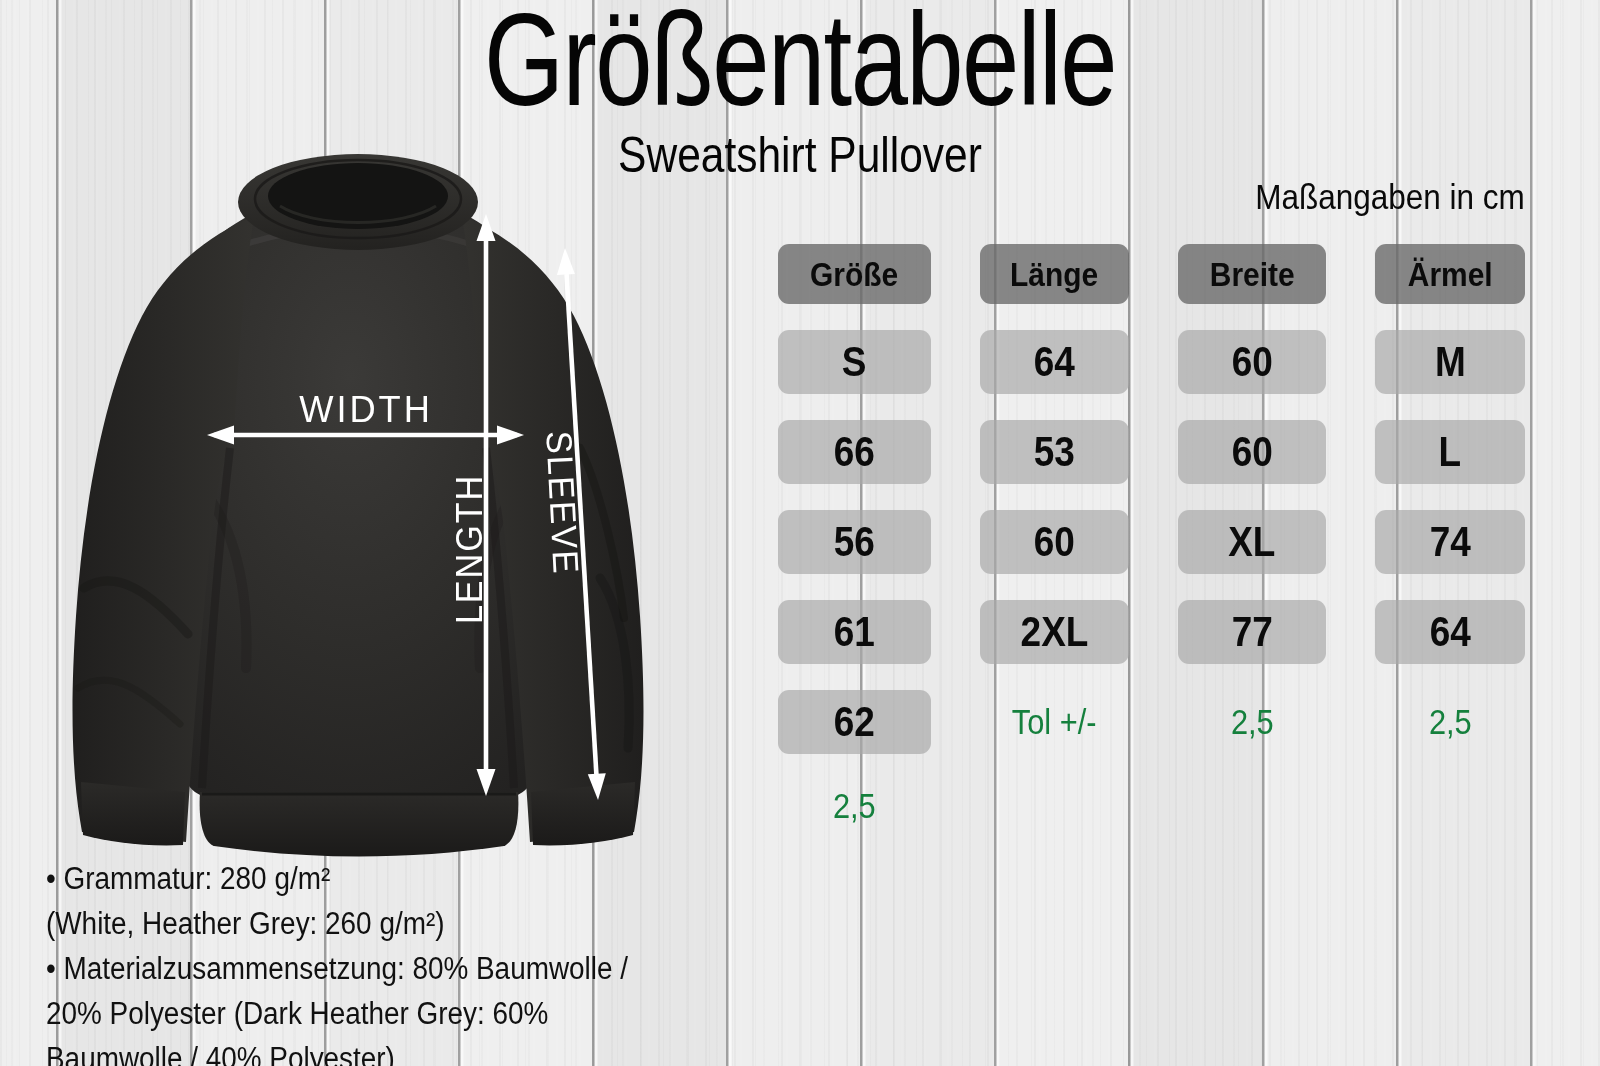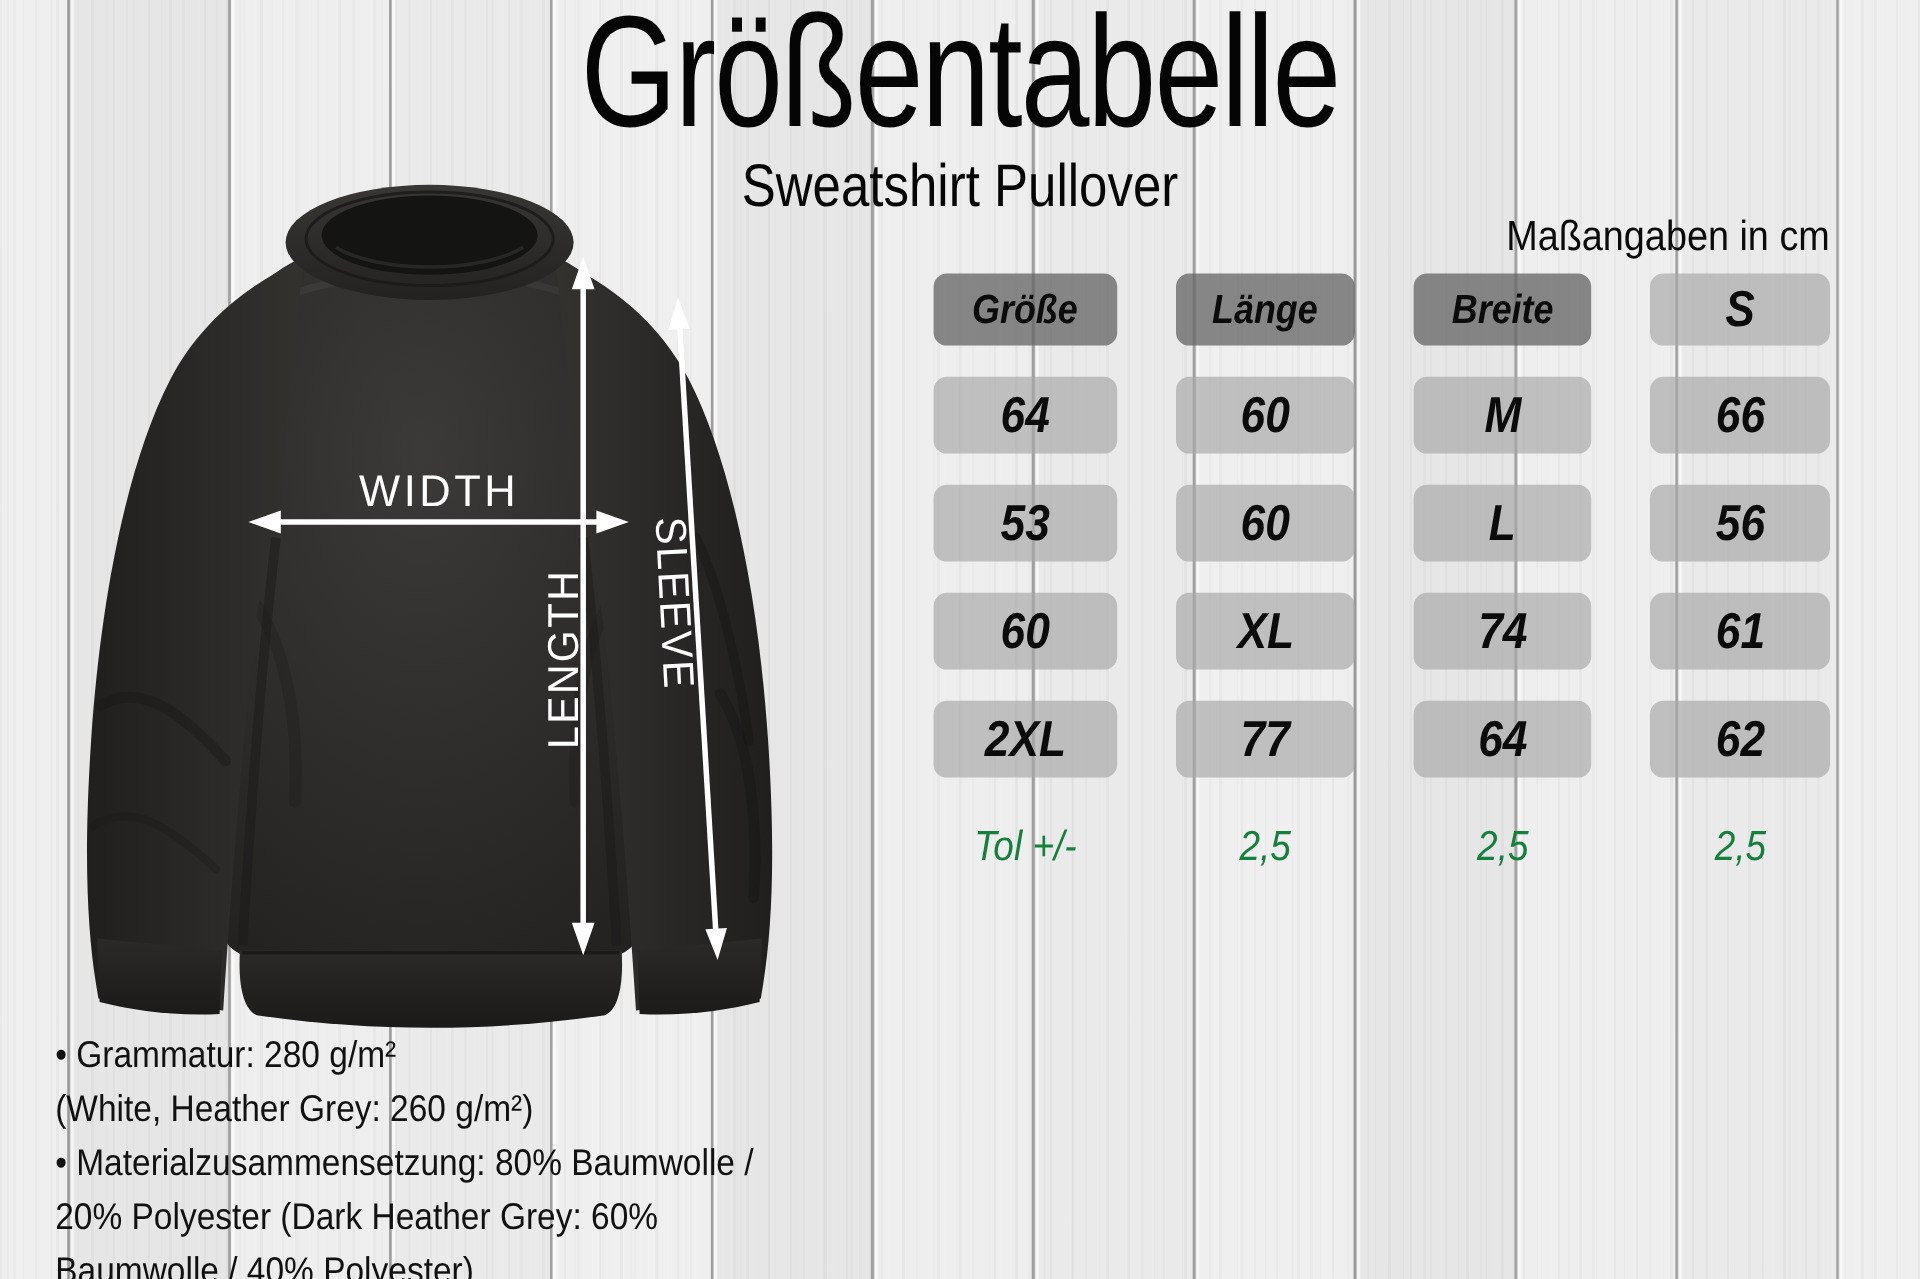--- a/index.html
+++ b/index.html
@@ -46,25 +46,25 @@
     transform:scaleX(0.85);color:#050505;
   }
   .units-note{
     position:absolute;top:177px;left:1160px;width:460px;
     text-align:center;font-size:35px;font-weight:400;
     transform:scaleX(0.9);color:#0a0a0a;
   }
 
   
   .size-table{
-    position:absolute;left:778px;top:228px;
+    position:absolute;left:778px;top:244px;
     display:grid;
     grid-template-columns:153px 149px 148px 150px;
     grid-template-rows:60px repeat(5,64px) 52px;
-    column-gap:49px;row-gap:26px;font-style:italic;
+    column-gap:49px;row-gap:26px;
   }
   .cell{display:flex;align-items:center;justify-content:center;border-radius:11px;}
   .cell span{display:inline-block;transform:scaleX(0.88);white-space:nowrap;}
   .cell-header{background:rgba(104,104,104,0.78);font-weight:bold;font-size:34px;color:#0b0b0b;}
   .cell-data{background:rgba(168,168,168,0.68);font-weight:bold;font-size:42px;color:#0b0b0b;}
   .cell-tol{background:none;font-weight:400;font-size:35px;color:#15803d;}
 
   
   .garment{position:absolute;left:40px;top:148px;width:660px;height:715px;}
   .garment svg{display:block;width:660px;height:715px;}
@@ -187,20 +187,23 @@
 
   <div class="cell cell-header">
       <span>Größe</span>
     </div>
   <div class="cell cell-header">
       <span>Länge</span>
     </div>
   <div class="cell cell-header">
       <span>Breite</span>
     </div>
+  <div class="cell cell-header">
+      <span>Ärmel</span>
+    </div>
 
   <div class="cell cell-data">
       <span>S</span>
     </div>
   <div class="cell cell-data">
       <span>64</span>
     </div>
   <div class="cell cell-data">
       <span>60</span>
     </div>

